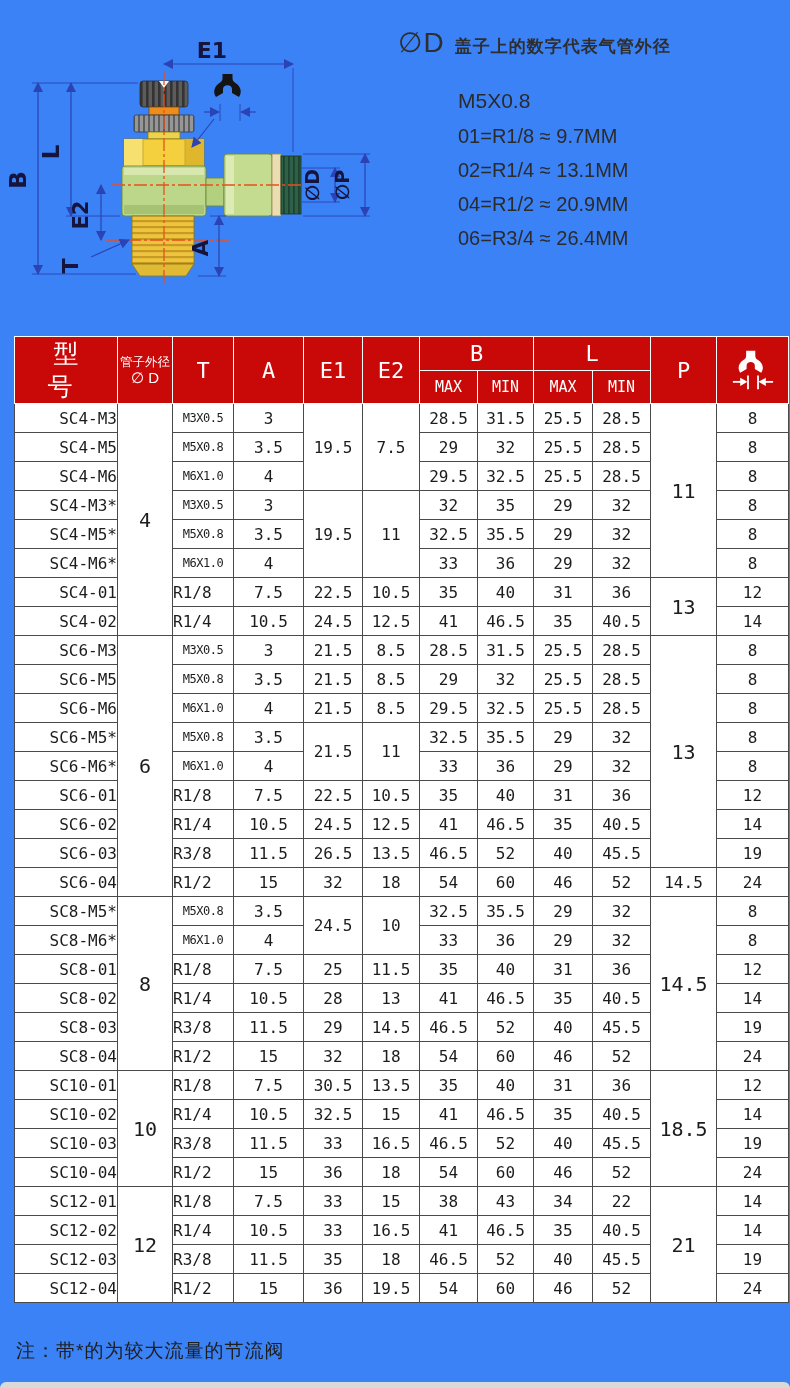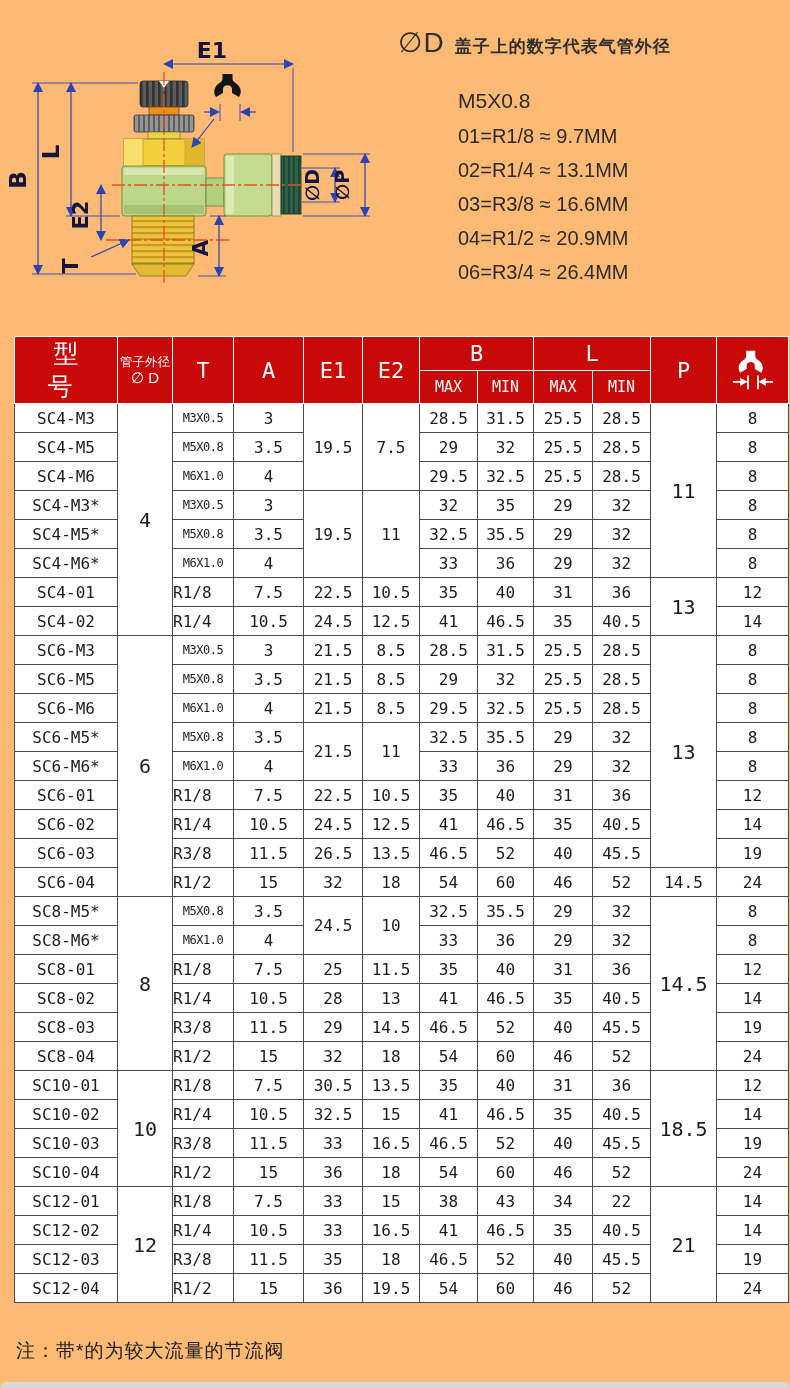--- a/index.html
+++ b/index.html
@@ -1,19 +1,19 @@
 <!DOCTYPE html>
 <html><head>
 <meta charset="utf-8">
 <style>
   * { margin:0; padding:0; box-sizing:border-box; }
   html,body { background:#ffffff; }
   .page {
     position:relative; width:790px; height:1388px; margin:0 auto;
-    background:#fdba74; overflow:hidden;
+    background:#3b82f6; overflow:hidden;
     font-family:"Liberation Sans", sans-serif; color:#222;
   }
 
   
   .drawing { position:absolute; left:8px; top:28px; width:382px; height:282px; }
 
   
   .info { position:absolute; left:398px; top:26px; width:384px; }
   .info-title-row { display:flex; align-items:baseline; gap:10px; color:#2e2e2e; }
   .info-symbol { font-size:28px; font-weight:400; letter-spacing:1px; }
@@ -36,21 +36,21 @@
   th.h-group { font-size:22px; font-family:"DejaVu Sans Mono", monospace; height:28px; }
   th.h-sub { font-size:15px; font-family:"DejaVu Sans Mono", monospace; height:28px; }
   thead tr:first-child th { height:58px; }
   thead tr:first-child th.h-group { height:28px; }
 
   table.spec td {
     border:1px solid #4a4a4a; height:29px; text-align:center; vertical-align:middle;
     font-family:"DejaVu Sans Mono", monospace; font-size:16px; color:#1c1c1c;
     background:#fff; overflow:hidden; white-space:nowrap;
   }
-  table.spec td.model { text-align:center; padding-left:0; font-size:16px; }
+  table.spec td.model { text-align:right; padding-left:0; font-size:16px; }
   table.spec td.sm { font-size:12px; letter-spacing:-0.5px; }
   table.spec td.big { font-size:20px; }
   table.spec td.rt { text-align:left; padding-right:6px; }
   table.spec tr.sec td { border-top:1px solid #0369a1; }
 
   .wrench-hd { display:block; margin:0 auto; }
 
   
   .footnote { position:absolute; left:16px; top:1338px; font-size:19px; color:#1e1e1e; letter-spacing:1px; }
   .bottom-bar { position:absolute; left:0; top:1382px; width:790px; height:6px;
@@ -160,21 +160,20 @@
 
   <div class="info">
     <div class="info-title-row">
       <span class="info-symbol">∅D</span>
       <span class="info-title">盖子上的数字代表气管外径</span>
     </div>
     <div class="info-thread">M5X0.8</div>
     <ul class="info-list">
         <li>01=R1/8 ≈ 9.7MM</li>
         <li>02=R1/4 ≈ 13.1MM</li>
-        <li>03=R3/8 ≈ 16.6MM</li>
         <li>04=R1/2 ≈ 20.9MM</li>
         <li>06=R3/4 ≈ 26.4MM</li>
       </ul>
   </div>
 
   <div class="spec-wrap">
     <table class="spec">
       <colgroup>
         <col style="width:103px">
           <col style="width:55px">

